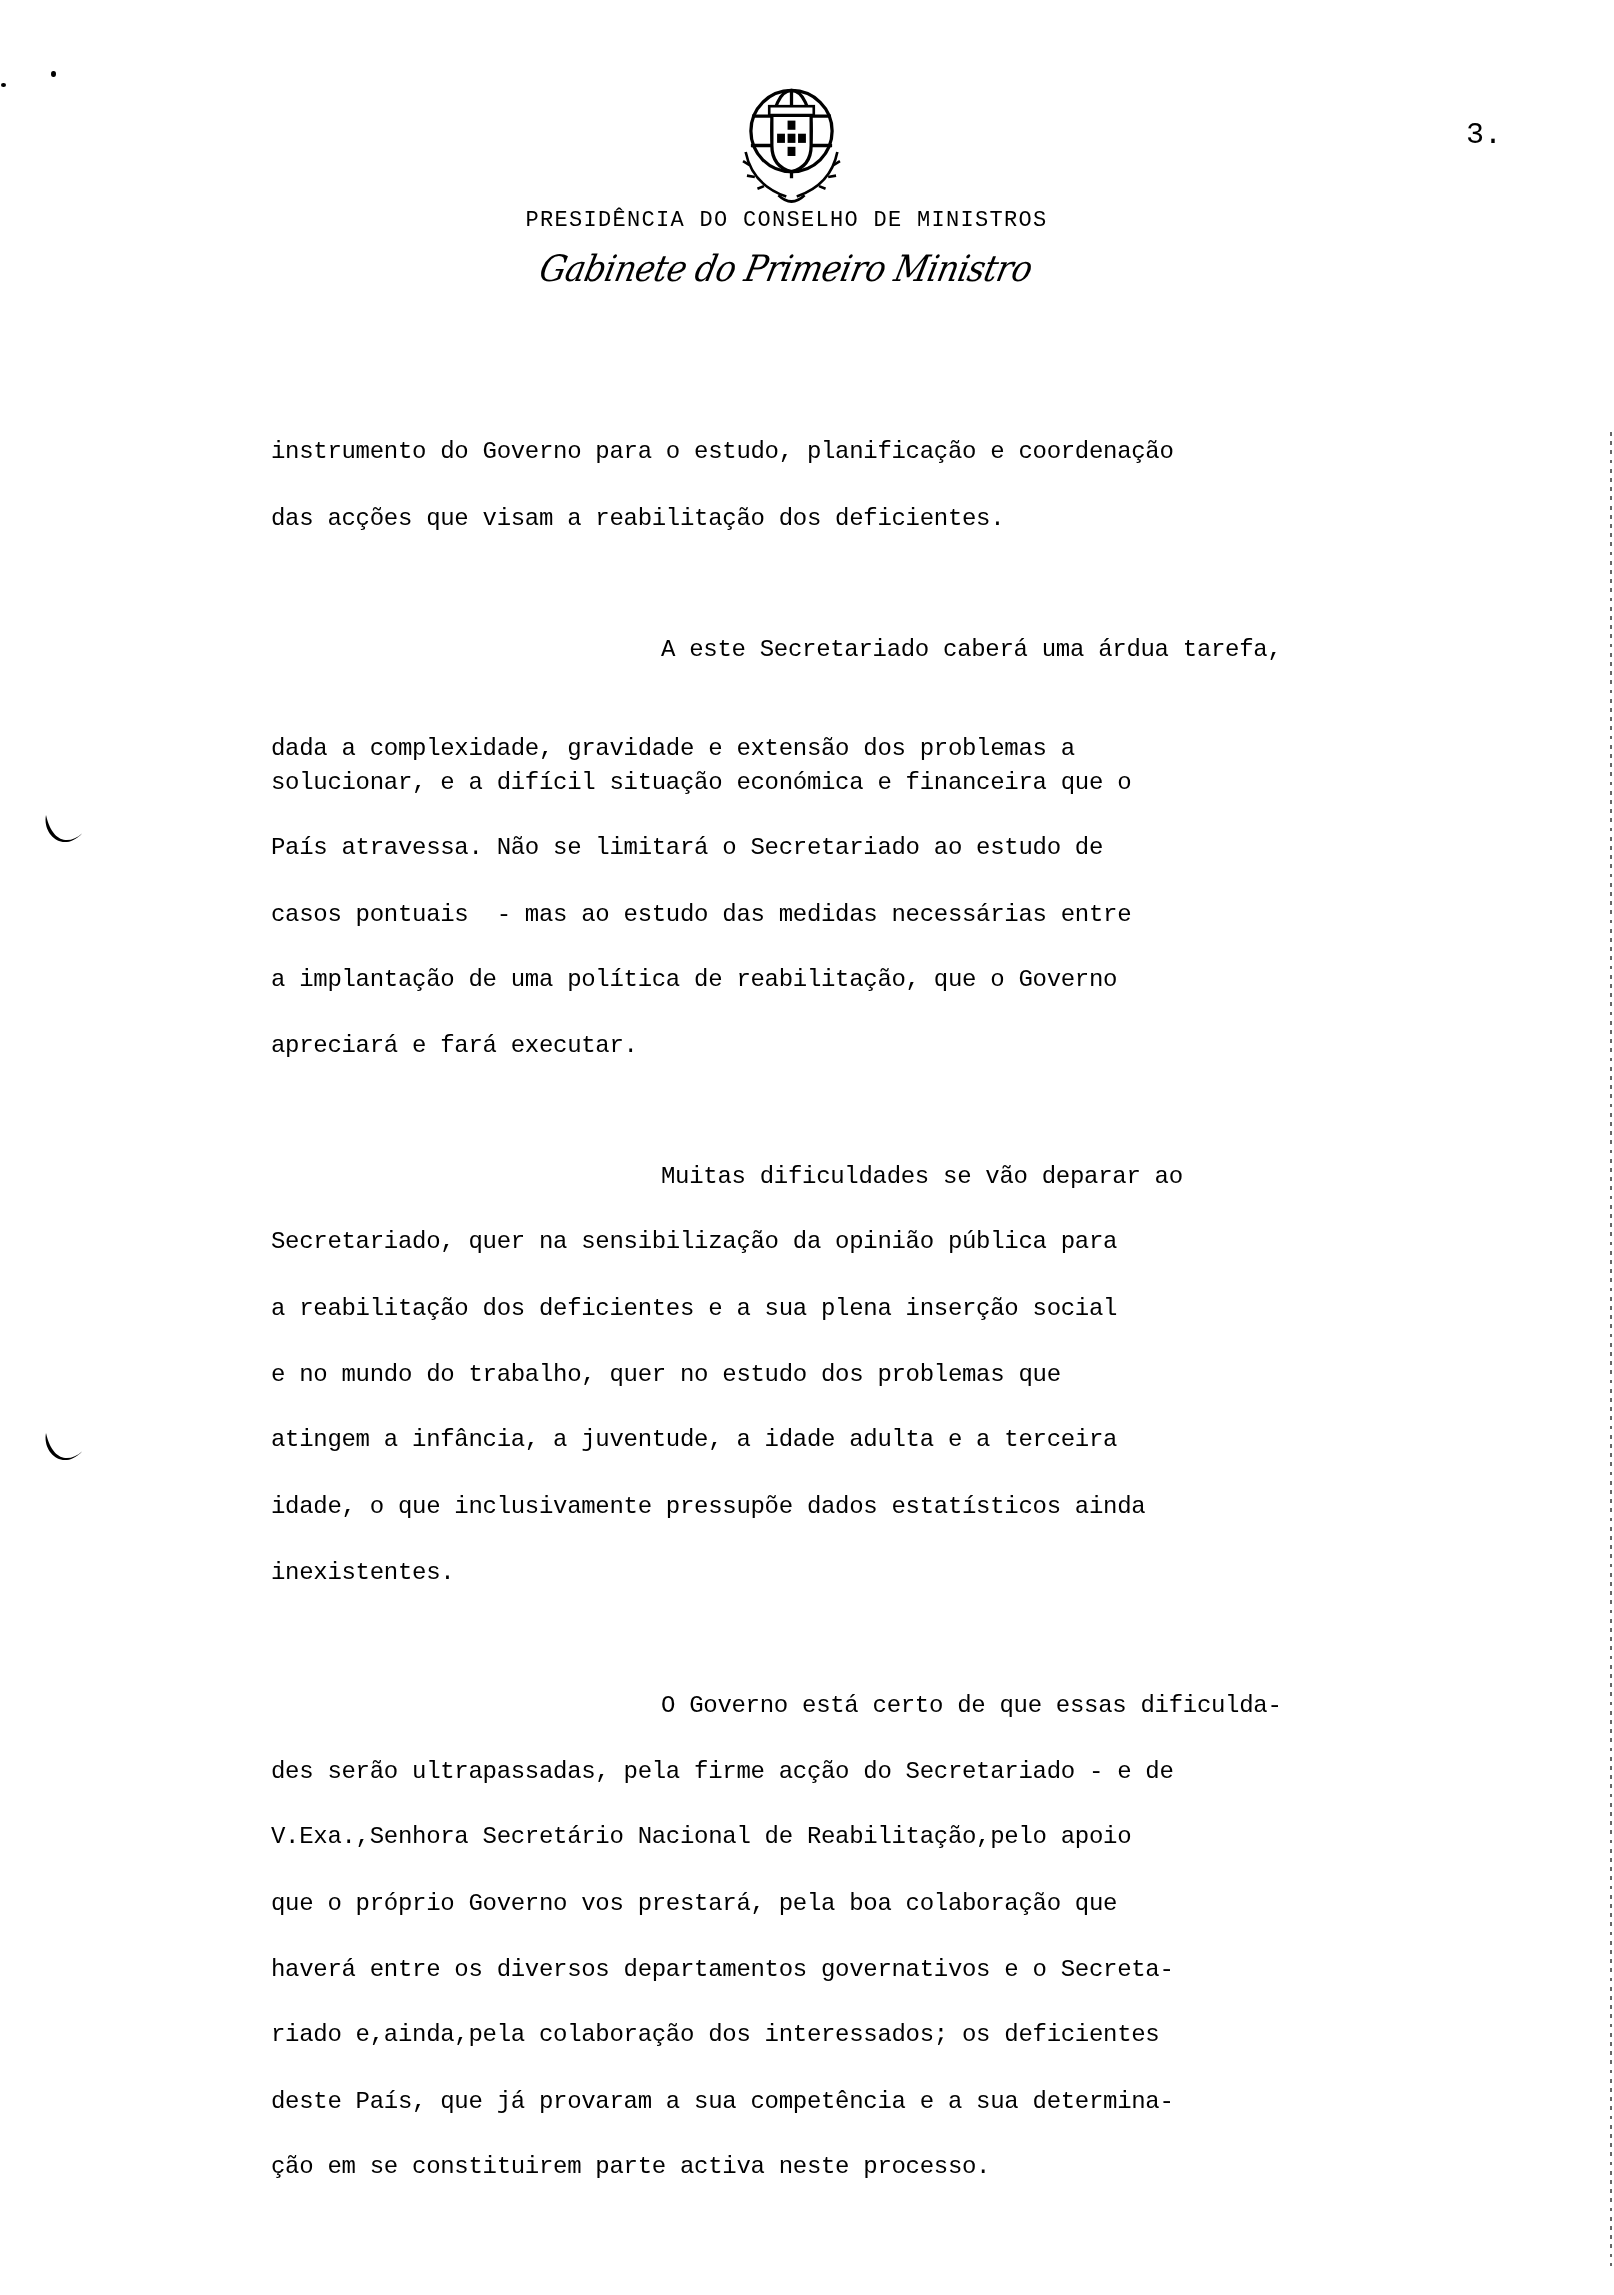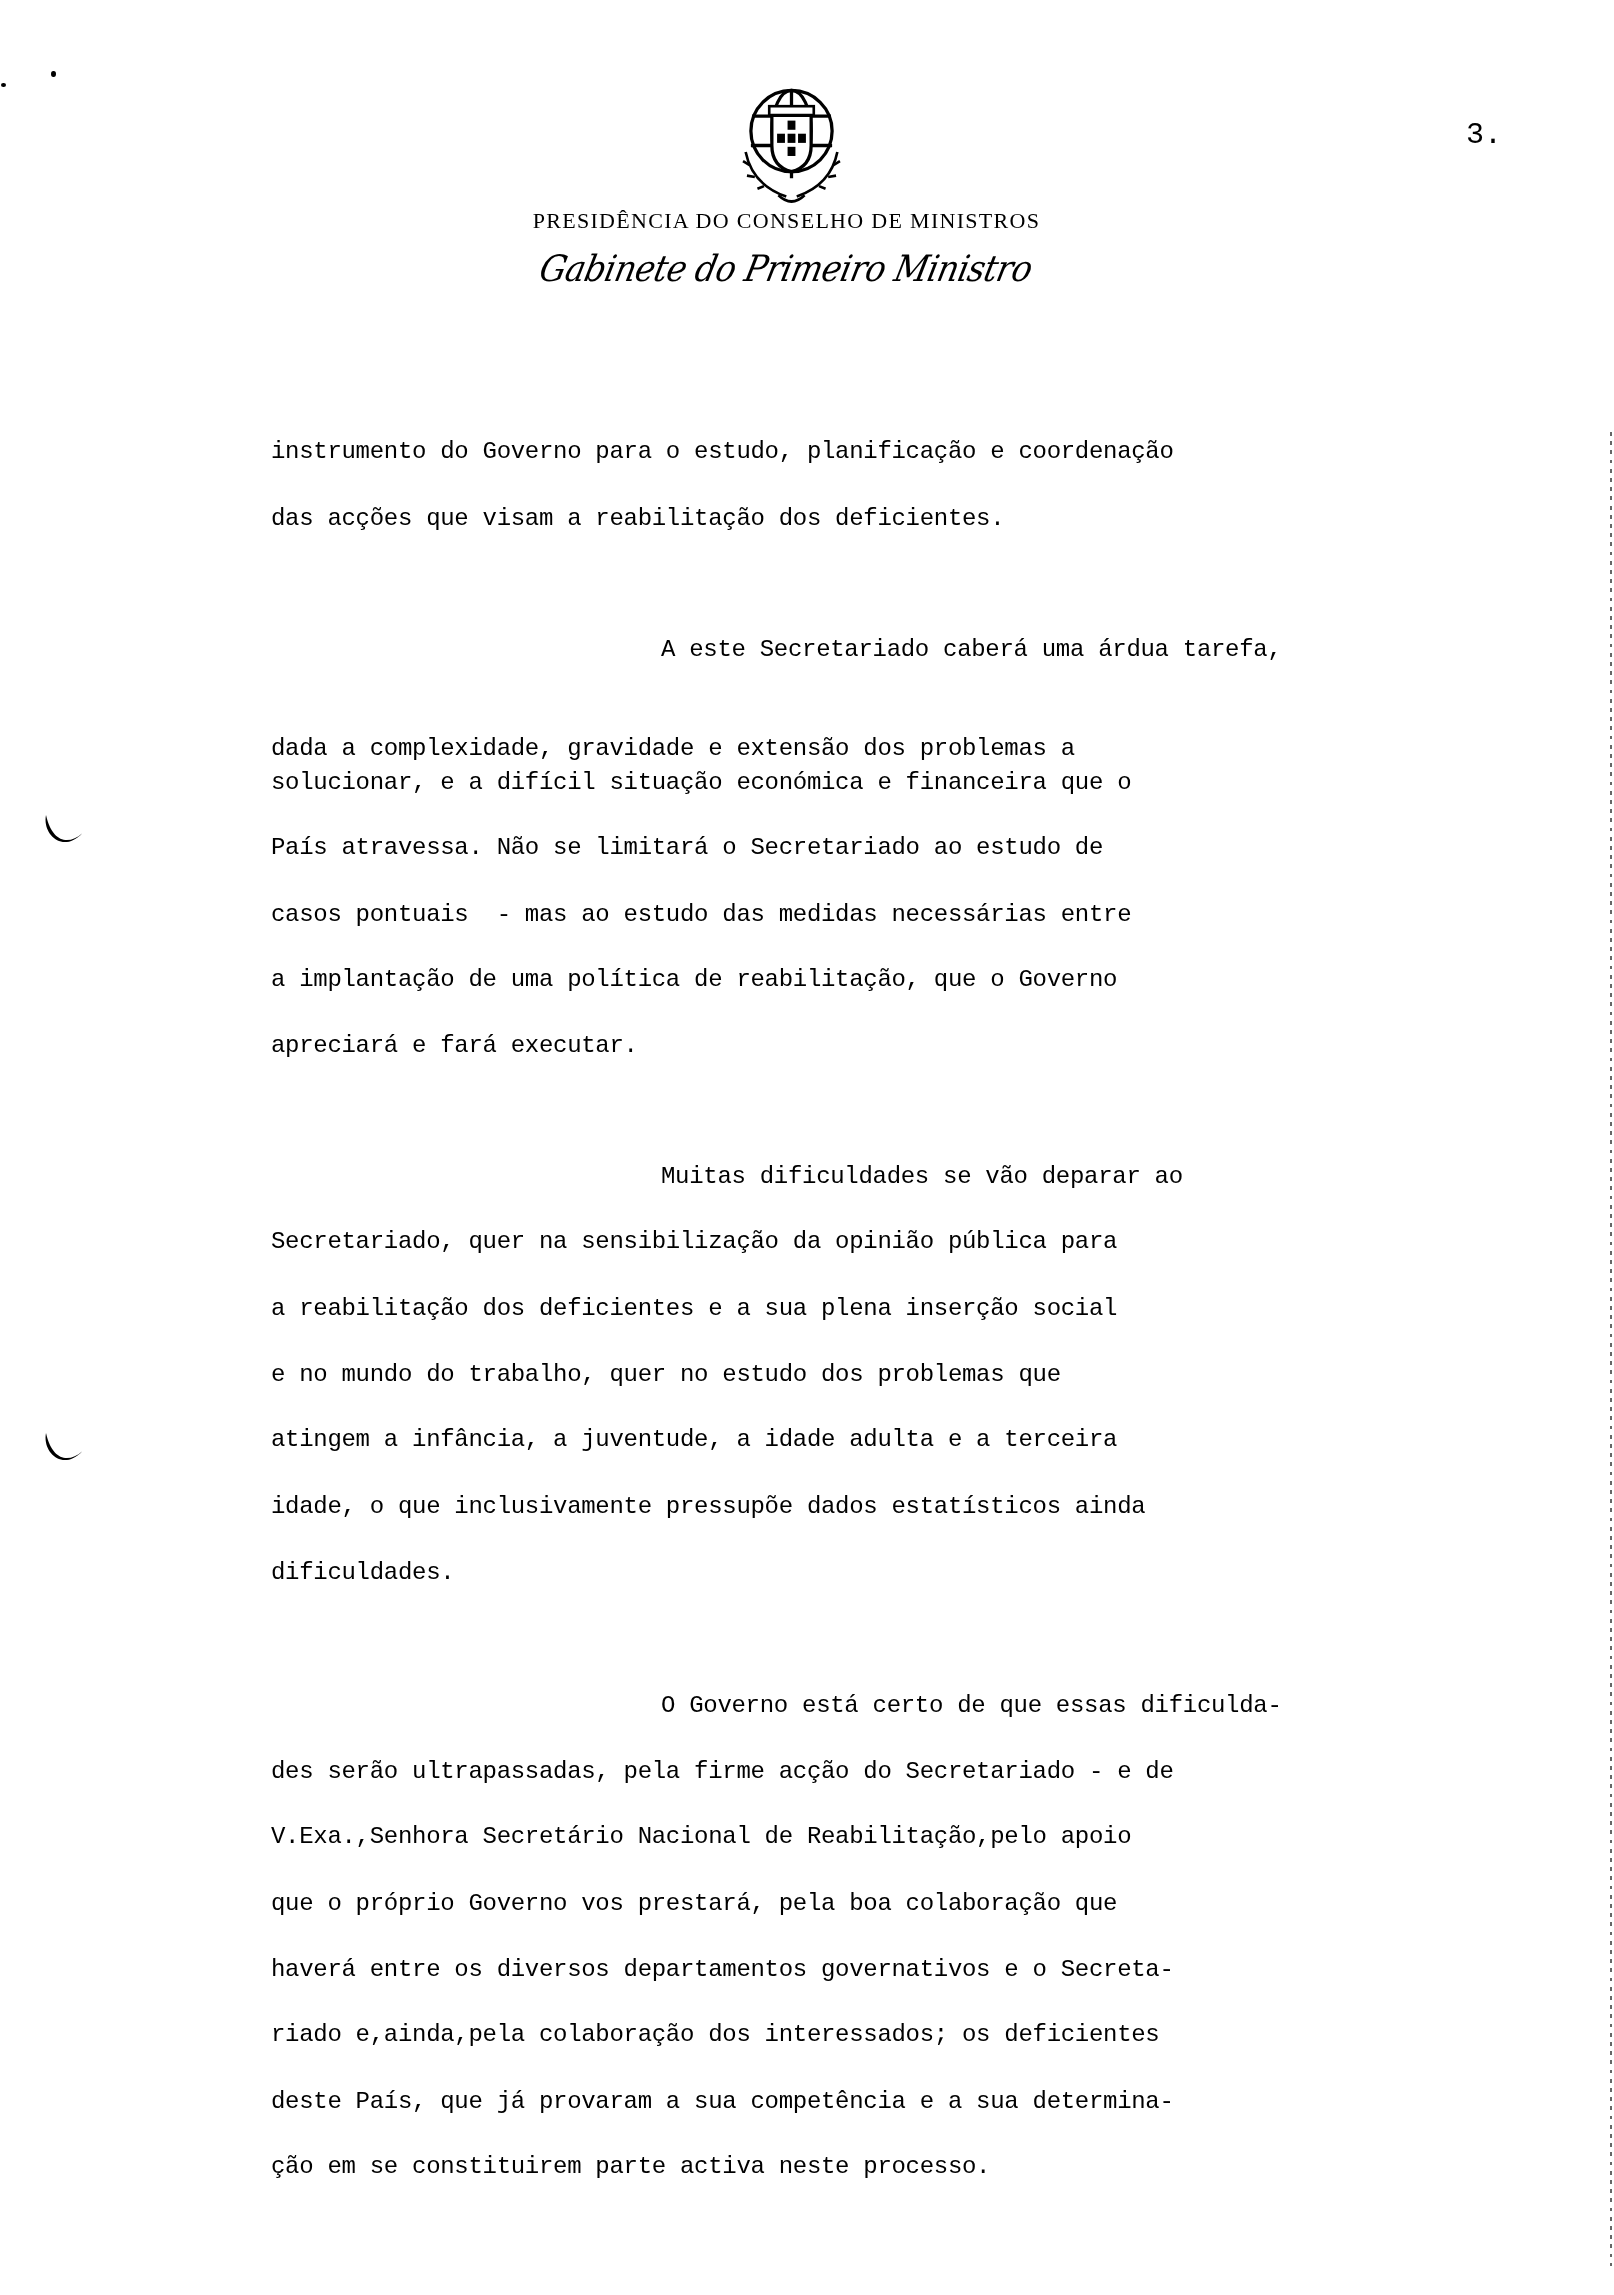--- a/index.html
+++ b/index.html
@@ -28,21 +28,21 @@
       top: 80px;
       width: 131px;
       height: 131px;
     }
     .org-name {
       position: absolute;
       left: 459px;
       top: 208px;
       width: 655px;
       text-align: center;
-      font-family: Liberation Serif, serif;
+      font-family: Liberation Mono, monospace;
       font-size: 22px;
       letter-spacing: 1.3px;
       font-variant: small-caps;
       font-weight: normal;
     }
     .office-name {
       position: absolute;
       left: 524px;
       top: 249px;
       width: 524px;
@@ -158,21 +158,21 @@
       <div class="line" style="top:1026px;">apreciará e fará executar.</div>
     </div>
 
     <div>
       <div class="line indent" style="top:1157px;">Muitas dificuldades se vão deparar ao</div>
       <div class="line" style="top:1222px;">Secretariado, quer na sensibilização da opinião pública para</div>
       <div class="line" style="top:1289px;">a reabilitação dos deficientes e a sua plena inserção social</div>
       <div class="line" style="top:1355px;">e no mundo do trabalho, quer no estudo dos problemas que</div>
       <div class="line" style="top:1420px;">atingem a infância, a juventude, a idade adulta e a terceira</div>
       <div class="line" style="top:1487px;">idade, o que inclusivamente pressupõe dados estatísticos ainda</div>
-      <div class="line" style="top:1553px;">dificuldades.</div>
+      <div class="line" style="top:1553px;">inexistentes.</div>
     </div>
 
     <div>
       <div class="line indent" style="top:1686px;">O Governo está certo de que essas dificulda-</div>
       <div class="line" style="top:1752px;">des serão ultrapassadas, pela firme acção do Secretariado - e de</div>
       <div class="line" style="top:1817px;">V.Exa.,Senhora Secretário Nacional de Reabilitação,pelo apoio</div>
       <div class="line" style="top:1884px;text-align:center;">que o próprio Governo vos prestará, pela boa colaboração que</div>
       <div class="line" style="top:1950px;">haverá entre os diversos departamentos governativos e o Secreta-</div>
       <div class="line" style="top:2015px;">riado e,ainda,pela colaboração dos interessados; os deficientes</div>
       <div class="line" style="top:2082px;">deste País, que já provaram a sua competência e a sua determina-</div>

